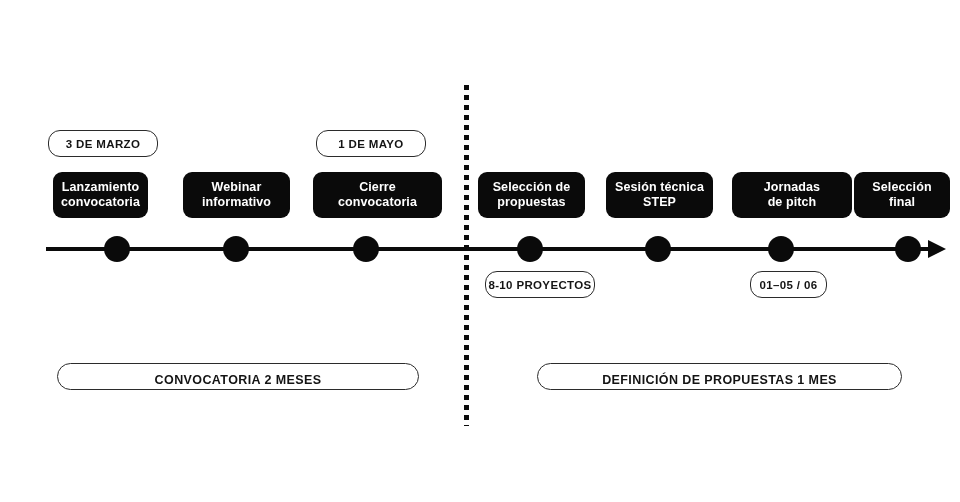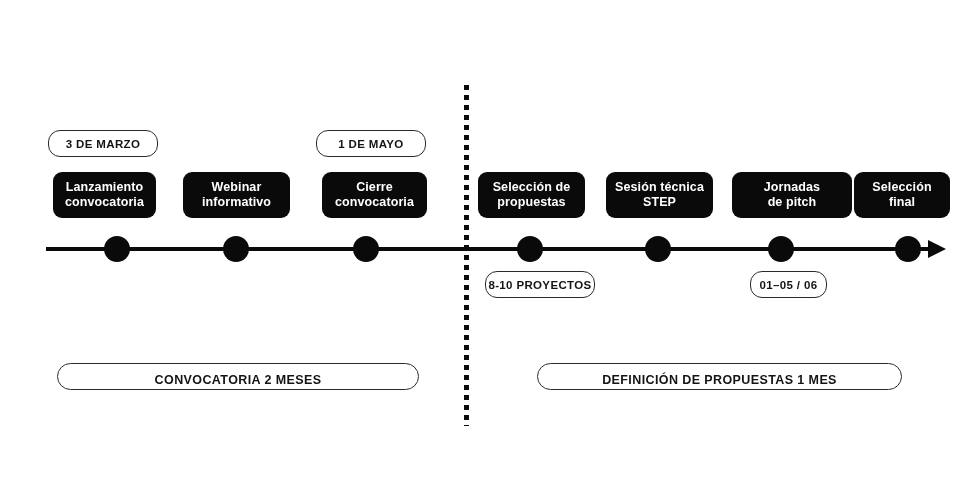--- a/index.html
+++ b/index.html
@@ -136,29 +136,29 @@
 
   <div class="divider"></div>
 
   <div class="pill" style="left:48px; top:130px; width:110px;">
     <span>3 DE MARZO</span>
   </div>
   <div class="pill" style="left:316px; top:130px; width:110px;">
     <span>1 DE MAYO</span>
   </div>
 
-  <div class="card" style="left:53px; width:103px;">
+  <div class="card" style="left:53px; width:95px;">
     <span class="card-label">Lanzamiento
 convocatoria</span>
   </div>
   <div class="card" style="left:183px; width:107px;">
     <span class="card-label">Webinar
 informativo</span>
   </div>
-  <div class="card" style="left:322px; width:105px;">
+  <div class="card" style="left:313px; width:129px;">
     <span class="card-label">Cierre
 convocatoria</span>
   </div>
   <div class="card" style="left:478px; width:107px;">
     <span class="card-label">Selección de
 propuestas</span>
   </div>
   <div class="card" style="left:606px; width:107px;">
     <span class="card-label">Sesión técnica
 STEP</span>

